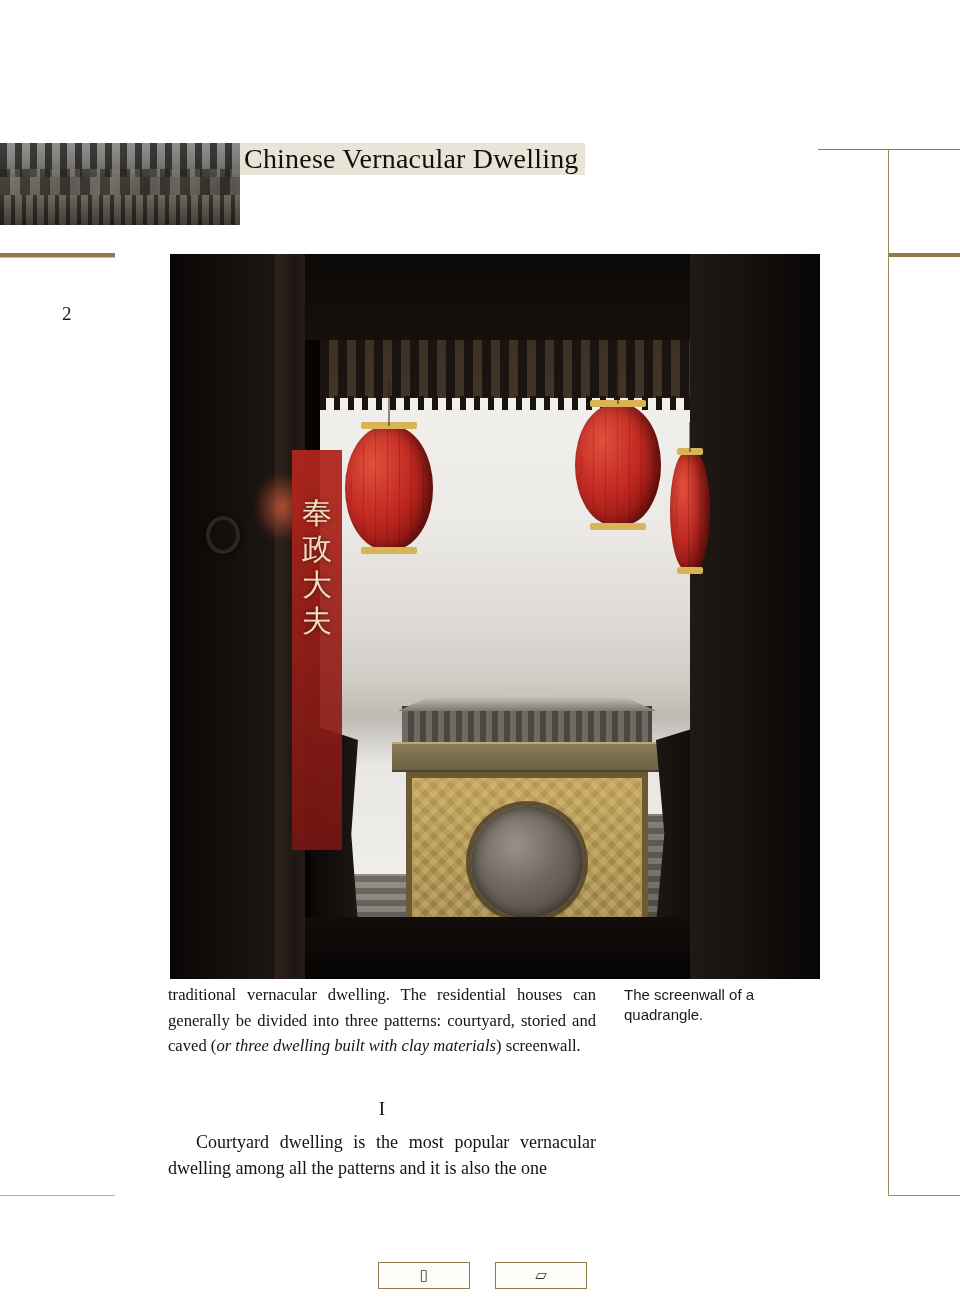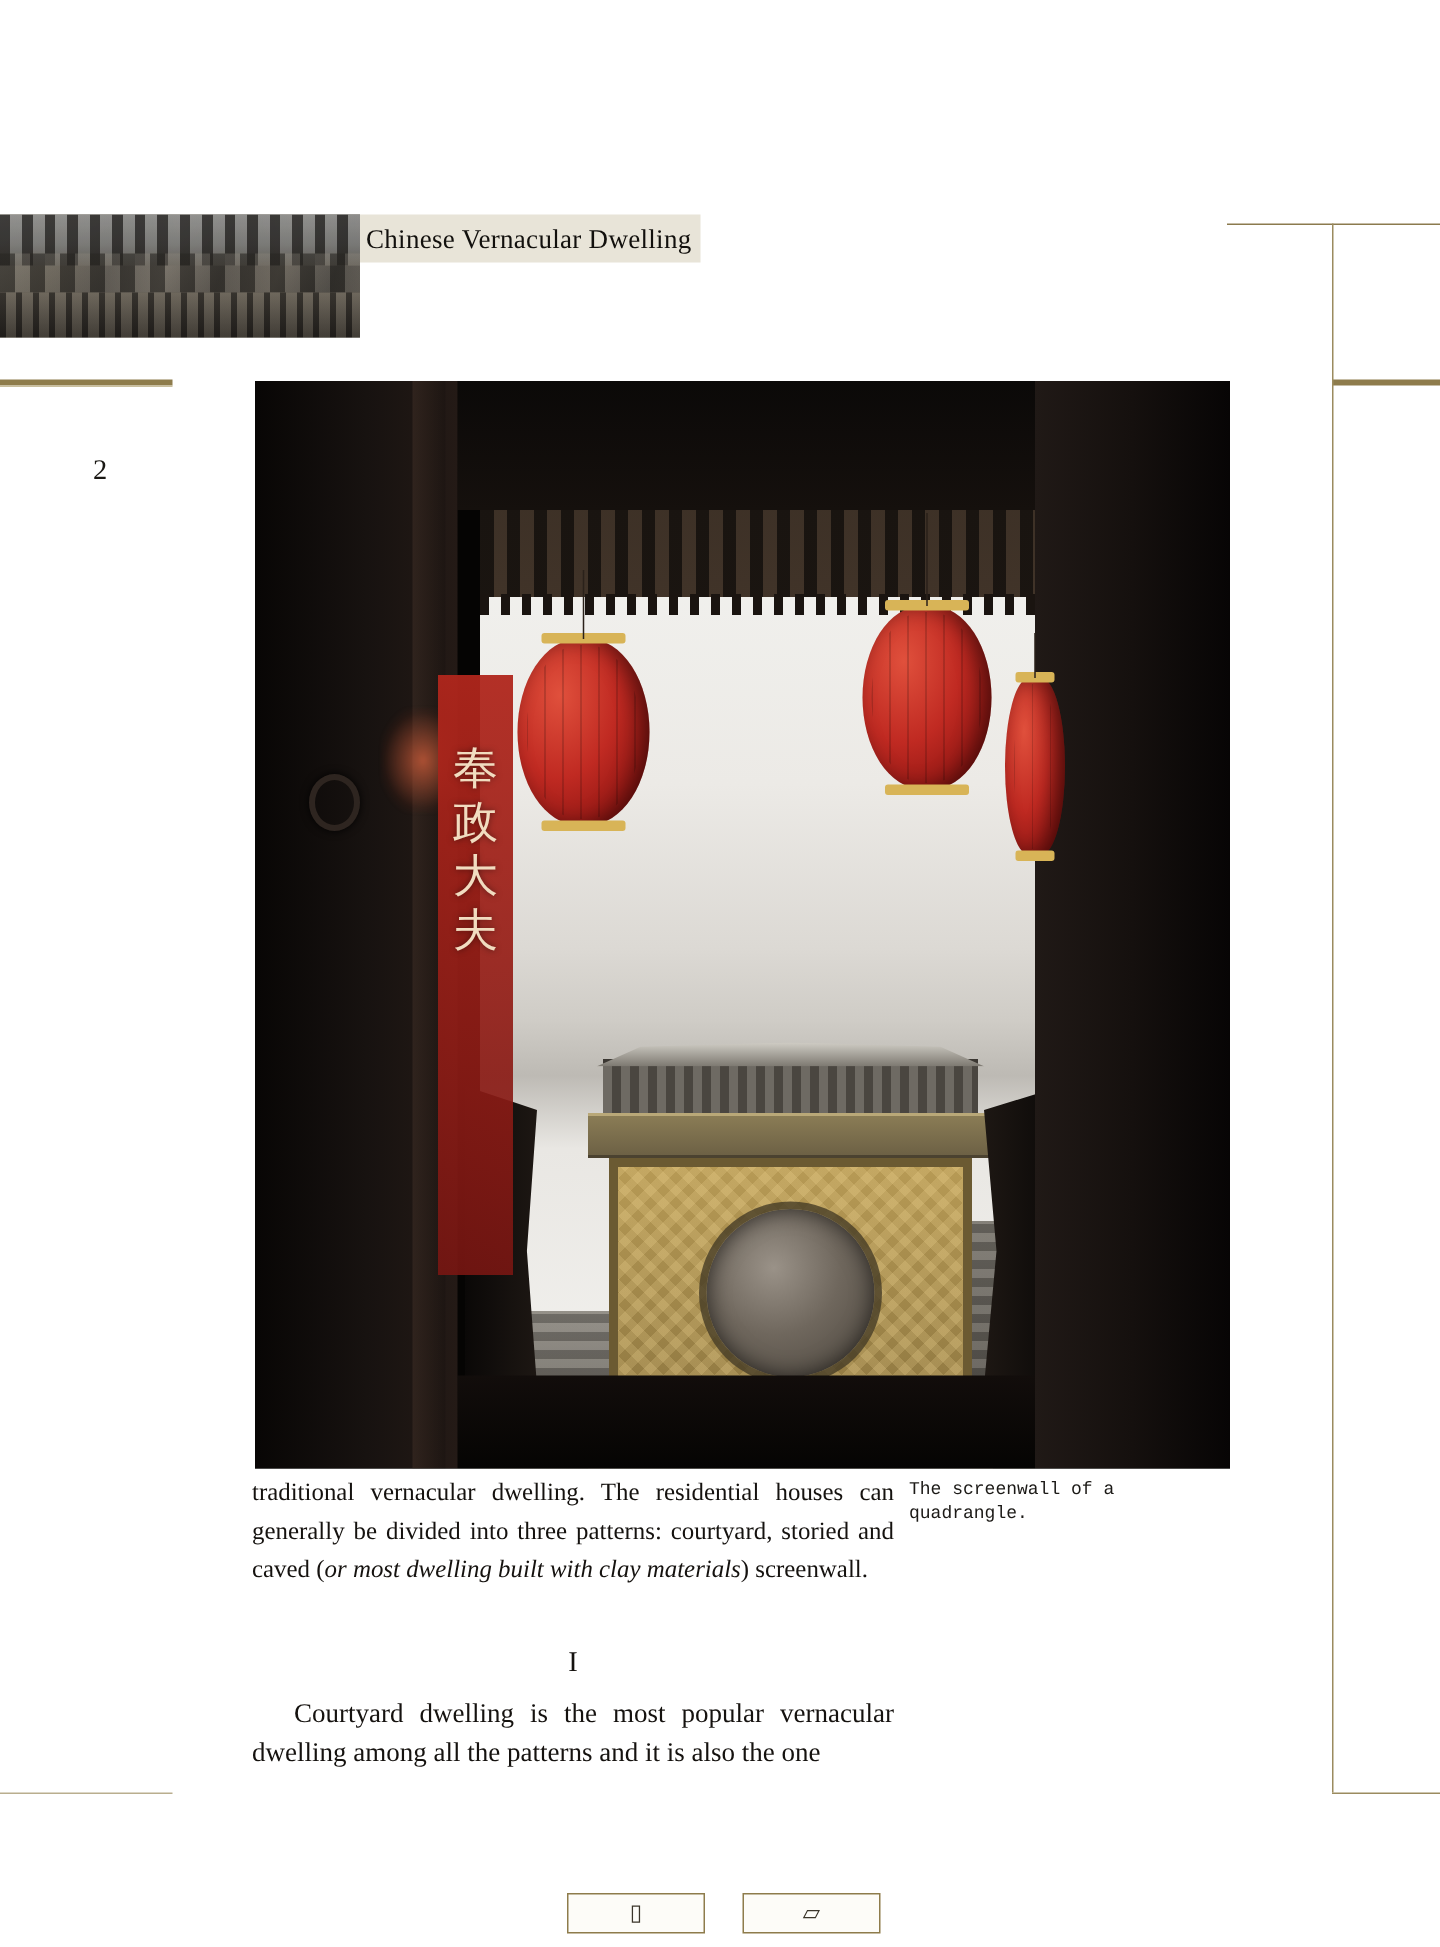--- a/index.html
+++ b/index.html
@@ -60,21 +60,21 @@
     position: absolute;
     left: 240px;
     top: 143px;
     height: 32px;
     padding: 0 6px 0 4px;
     background: #e8e4d8;
     display: flex;
     align-items: center;
   }
   .header-title {
-    font-size: 18px;
+    font-size: 28px;
     color: #12100d;
     letter-spacing: 0.2px;
     white-space: nowrap;
     font-family: "Liberation Serif", serif;
   }
   .header-rule {
     position: absolute;
     left: 818px;
     top: 149px;
     width: 142px;
@@ -393,25 +393,25 @@
     color: #f1dcc0;
     font-size: 30px;
     line-height: 1;
     font-family: "DejaVu Sans", sans-serif;
     text-shadow: 0 0 4px rgba(0,0,0,0.5);
   }
 
   
   .caption {
     position: absolute;
-    left: 606px;
+    left: 624px;
     top: 985px;
     width: 210px;
-    font-family: Liberation Mono, monospace;
-    font-size: 12px;
+    font-family: Liberation Sans, sans-serif;
+    font-size: 15px;
     color: #1c1a17;
     line-height: 1.35;
   }
 
   
   .body-col {
     position: absolute;
     left: 168px;
     top: 982px;
     width: 428px;
@@ -537,21 +537,21 @@
       <div class="cord"></div>
       <div class="ribs"></div>
     </div>
   </div>
 </div>
 
 <div class="caption">The screenwall of a quadrangle.</div>
 
 <div class="body-col">
   <p class="para-justify">
-    <span>traditional vernacular dwelling. The residential houses can generally be divided into three patterns: courtyard, storied and caved (</span><em>or most dwelling built with clay materials</em><span>) screenwall.</span>
+    <span>traditional vernacular dwelling. The residential houses can generally be divided into three patterns: courtyard, storied and caved (</span><em>or three dwelling built with clay materials</em><span>) screenwall.</span>
   </p>
 </div>
 
 <div class="section-mark">I</div>
 
 <div class="body-col-2"><span class="indent"></span><span>Courtyard dwelling is the most popular vernacular dwelling among all the patterns and it is also the one</span></div>
 
 <div class="footer-nav">
   <div class="nav-btn">
     <span class="nav-glyph">▯</span>

